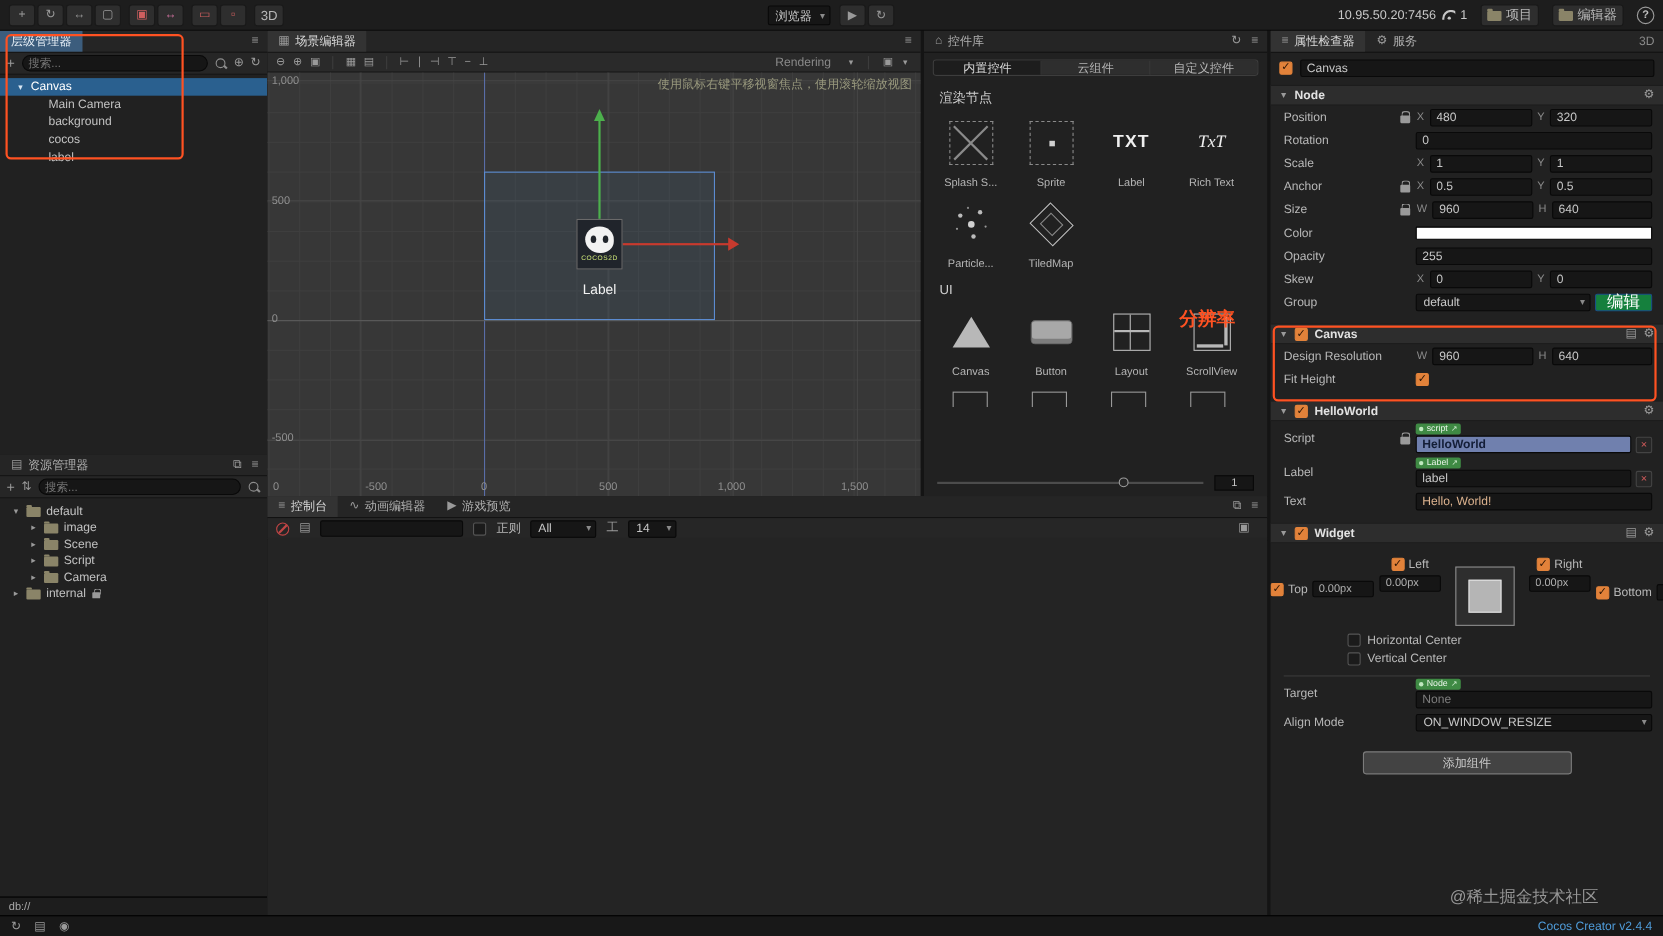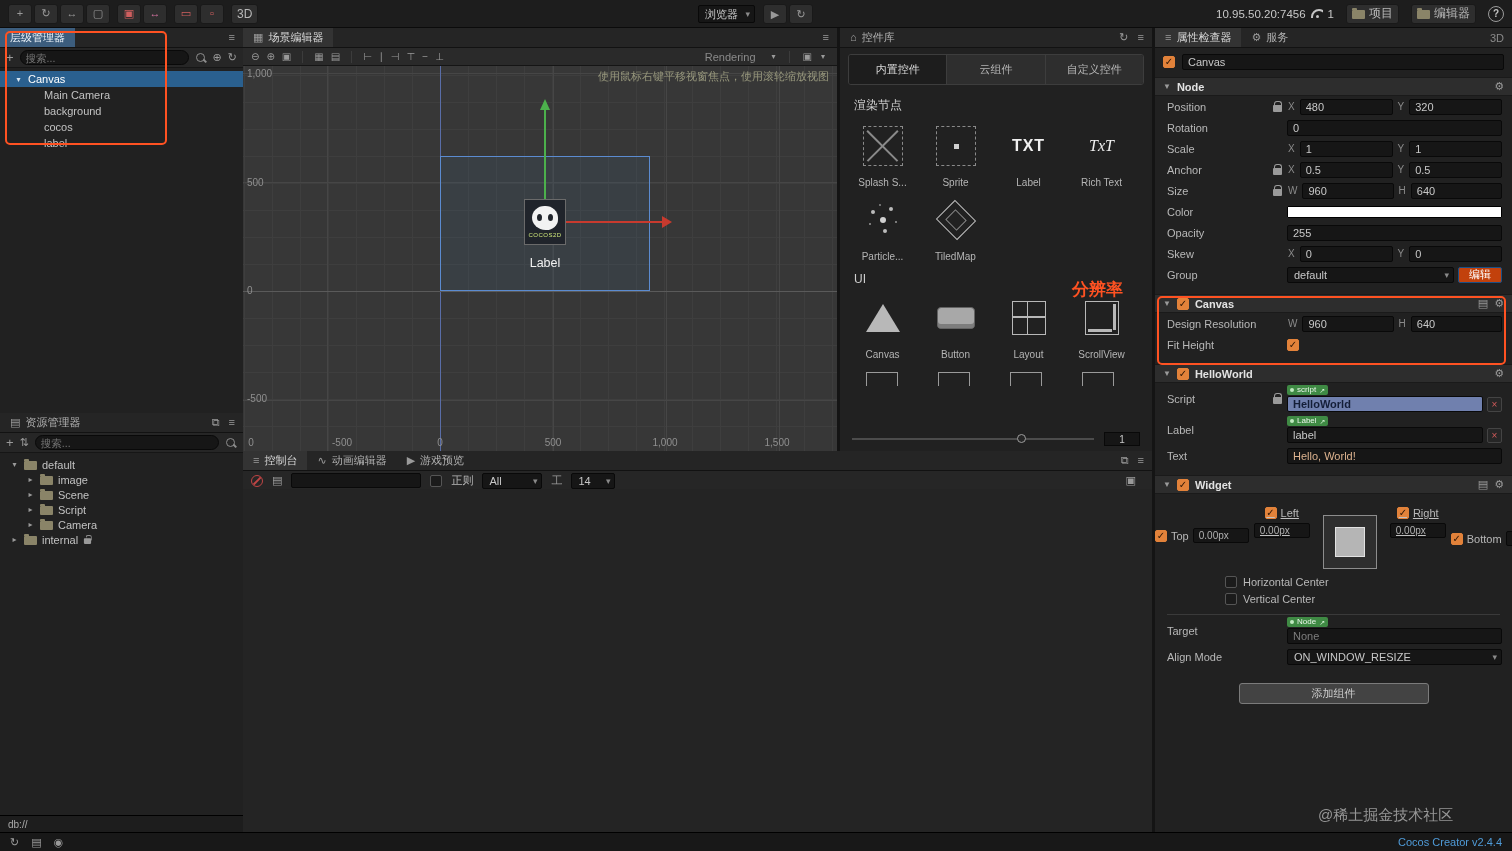--- a/index.html
+++ b/index.html
@@ -108,21 +108,21 @@
         border:1px solid #6a6a6a; display:flex; flex-direction:column; align-items:center; justify-content:center; }
   .logo-face { width:26px; height:24px; background:#f2f2f2; border-radius:50% 50% 46% 54%; position:relative; }
   .logo-face::before, .logo-face::after { content:""; position:absolute; top:8px; width:5px; height:7px;
         background:#20242b; border-radius:50%; }
   .logo-face::before { left:5px; } .logo-face::after { right:5px; }
   .logo-txt { color:#cfe87a; font-size:6px; margin-top:2px; letter-spacing:.5px; }
   .node-label { position:absolute; left:257px; top:190px; width:90px; text-align:center; color:#f2f2f2;
         font-size:12.5px; }
 
   
-  .lib-tabs { display:flex; margin:6px 8px 4px; border:1px solid #3d3d3d; border-radius:3px; overflow:hidden; height:31px; }
+  .lib-tabs { display:flex; margin:6px 8px 4px; border:1px solid #3d3d3d; border-radius:3px; overflow:hidden; height:15px; }
   .lib-tab { flex:1; display:flex; align-items:center; justify-content:center; color:#b5b5b5; font-size:11px;
         background:#2e2e2e; border-right:1px solid #3d3d3d; }
   .lib-tab:last-child { border-right:none; }
   .lib-tab.active { background:#1d1d1d; color:#d8d8d8; }
   .lib-section { color:#cfcfcf; font-size:12px; padding:8px 14px 0; }
   .lib-grid { display:flex; flex-wrap:wrap; padding:2px 6px 0; }
   .lib-item { width:73px; display:flex; flex-direction:column; align-items:center; margin:8px 0 2px; }
   .lib-ico { width:44px; height:44px; display:flex; align-items:center; justify-content:center; position:relative; }
   .lib-lbl { margin-top:9px; font-size:10px; color:#b5b5b5; white-space:nowrap; }
   .ico-dash { width:40px; height:40px; border:1.5px dashed #8a8a8a; position:relative; }
@@ -169,35 +169,35 @@
   .sech .stitle { color:#e2e2e2; font-weight:bold; font-size:11px; }
   .sech .sp { flex:1; }
   .prow { display:flex; align-items:center; min-height:21px; padding:0 10px 0 12px; gap:4px; }
   .plabel { flex:0 0 100px; color:#b8b8b8; }
   .lockslot { flex:0 0 12px; display:flex; justify-content:center; }
   .axis { color:#8a8a8a; font-size:10px; margin:0 1px; flex:none; }
   .pfields { flex:1; display:flex; align-items:center; gap:4px; min-width:0; }
   .pair { width:82px; min-width:0; flex:1; }
   .full { flex:1; min-width:0; }
   .swatch { flex:1; height:12px; background:#fff; border:1px solid #000; border-radius:1px; }
-  .btn-blue { height:16px; padding:0 10px; background:#c2410c; color:#fff; border:1px solid #1a4f86;
-        border-radius:2px; font-size:11px; display:flex; align-items:center; }
+  .btn-blue { height:16px; padding:0 10px; background:#15803d; color:#fff; border:1px solid #1a4f86;
+        border-radius:2px; font-size:15px; display:flex; align-items:center; }
   .badged { flex:1; display:flex; flex-direction:column; gap:1px; min-width:0; padding:2px 0; }
   .badge { display:inline-flex; align-items:center; gap:3px; background:#3f8a44; color:#eaf5ea; font-size:8px;
         padding:1px 3px; border-radius:2px; line-height:1; align-self:flex-start; }
   .badge .bdot { width:4px; height:4px; border-radius:50%; background:#bfe8bf; }
   .badge .bup { font-size:7px; color:#d4f0d4; }
   .badged-line { display:flex; align-items:center; gap:4px; }
   .inp-script { background:#7080ae; color:#141e38; font-weight:bold; }
   .xbtn { width:15px; height:15px; background:#262626; border:1px solid #444; color:#d05a5a; font-size:10px;
         display:flex; align-items:center; justify-content:center; border-radius:2px; flex:none; }
   .ghost { color:#7d7d7d; }
   .wgt { display:flex; flex-direction:row; align-items:center; padding:8px 0 2px; }
   .wgt-row { display:flex; align-items:center; gap:4px; }
-  .wgt-mid { display:flex; align-items:flex-start; gap:8px; margin-top:5px;text-decoration:underline; }
+  .wgt-mid { display:flex; align-items:flex-start; gap:8px; margin-top:5px; }
   .wgt-side { display:flex; flex-direction:column; align-items:center; gap:4px; width:66px; }
   .chkline { display:flex; align-items:center; gap:4px; color:#b8b8b8; }
   .wgt-inp { width:56px; height:15px; font-size:10px; color:#b0b0b0; }
   .wgt-square { width:54px; height:54px; border:1px solid #8d8d8d; display:flex; align-items:center;
         justify-content:center; margin-top:8px; background:#2e2e2e; }
   .wgt-inner { width:30px; height:30px; background:#b5b5b5; border:1px solid #e2e2e2; }
   .centerline { display:flex; align-items:center; gap:6px; padding:5px 0 0 70px; color:#b8b8b8; }
   .hr { height:1px; background:#3a3a3a; margin:9px 12px 0; }
   .addcomp { margin:16px auto 0; width:190px; height:21px; background:#434343; border:1px solid #7b7b7b;
         border-radius:3px; color:#cccccc; font-size:11px; display:flex; align-items:center; justify-content:center; }

